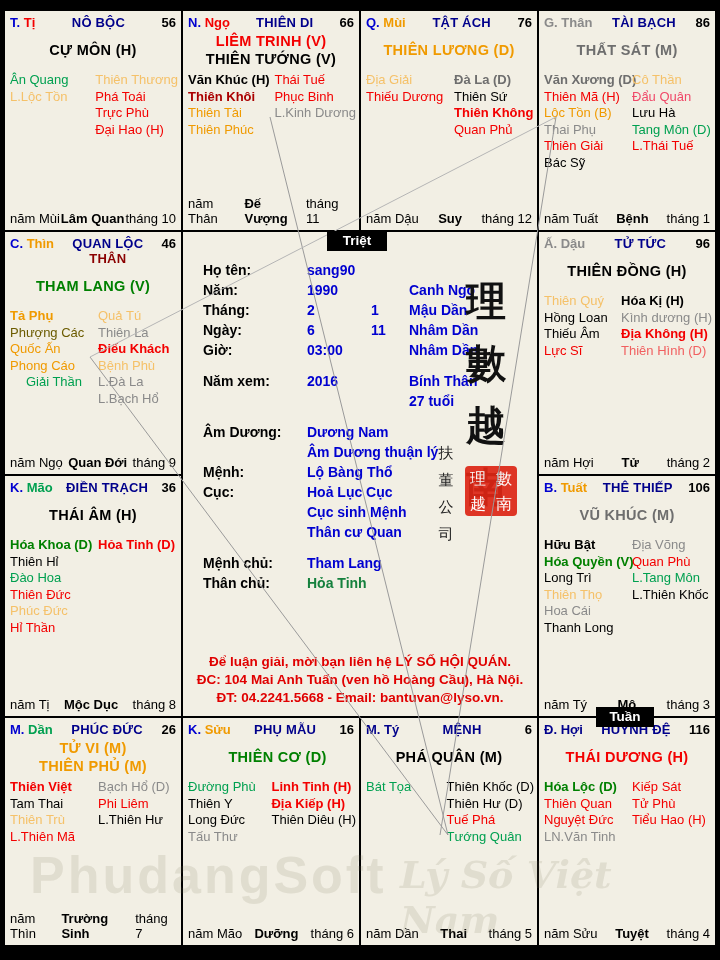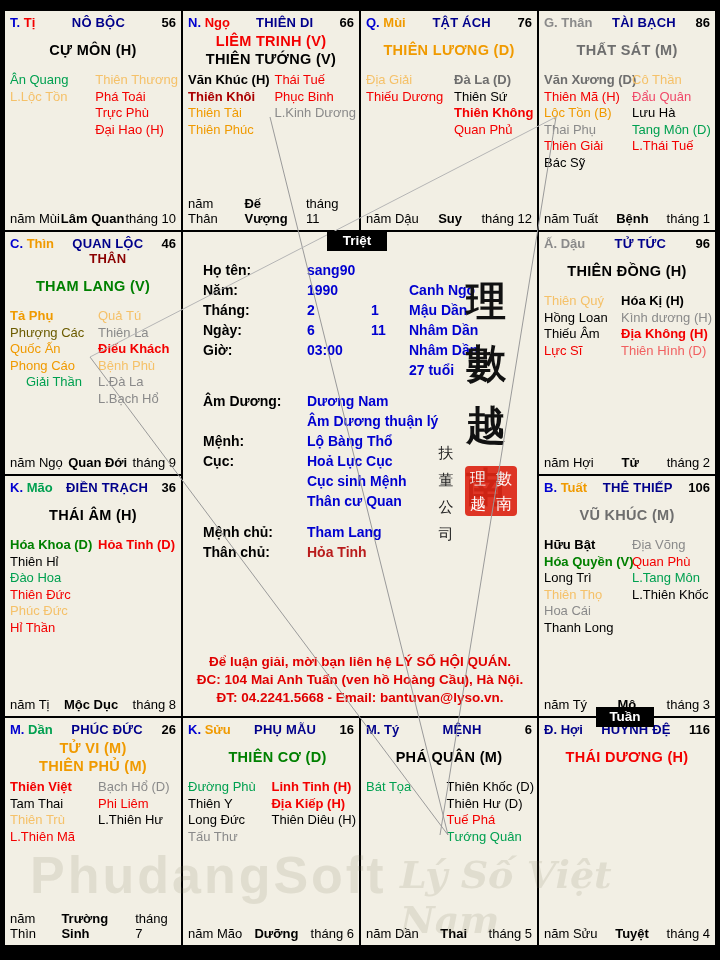--- a/index.html
+++ b/index.html
@@ -83,20 +83,26 @@
             <span class="ic1" style="color: rgb(0, 0, 208); font-weight: bold;">6</span>
             <span class="ic2" style="color: rgb(0, 0, 208); font-weight: bold;">11</span>
             <span class="ic3" style="color: rgb(0, 0, 208); font-weight: bold;">Nhâm Dần</span>
           </div>
           <div class="irow">
             <span class="il" style="font-weight: bold;">Giờ:</span>
             <span class="ic1" style="color: rgb(0, 0, 208); font-weight: bold;">03:00</span>
             <span class="ic2" style="color: rgb(0, 0, 208); font-weight: bold;"></span>
             <span class="ic3" style="color: rgb(0, 0, 208); font-weight: bold;">Nhâm Dần</span>
           </div>
+          <div class="irow" style="margin-top: 11px;">
+            <span class="il" style="font-weight: bold;">Năm xem:</span>
+            <span class="ic1" style="color: rgb(0, 0, 208); font-weight: bold;">2016</span>
+            <span class="ic2" style="color: rgb(0, 0, 208); font-weight: bold;"></span>
+            <span class="ic3" style="color: rgb(0, 0, 208); font-weight: bold;">Bính Thân</span>
+          </div>
           <div class="irow">
             <span class="il" style="font-weight: bold;"></span>
             <span class="ic1" style="color: rgb(0, 0, 208); font-weight: bold;"></span>
             <span class="ic2" style="color: rgb(0, 0, 208); font-weight: bold;"></span>
             <span class="ic3" style="color: rgb(0, 0, 208); font-weight: bold;">27 tuổi</span>
           </div>
           <div class="irow" style="margin-top: 11px;">
             <span class="il" style="font-weight: bold;">Âm Dương:</span>
             <span class="ic1" style="color: rgb(0, 0, 208); font-weight: bold;">Dương Nam</span>
             <span class="ic2" style="color: rgb(0, 0, 208); font-weight: bold;"></span>
@@ -133,21 +139,21 @@
             <span class="ic3" style="color: rgb(0, 0, 208); font-weight: bold;"></span>
           </div>
           <div class="irow" style="margin-top: 11px;">
             <span class="il" style="font-weight: bold;">Mệnh chủ:</span>
             <span class="ic1" style="color: rgb(0, 0, 208); font-weight: bold;">Tham Lang</span>
             <span class="ic2" style="color: rgb(0, 0, 208); font-weight: bold;"></span>
             <span class="ic3" style="color: rgb(0, 0, 208); font-weight: bold;"></span>
           </div>
           <div class="irow">
             <span class="il" style="font-weight: bold;">Thân chủ:</span>
-            <span class="ic1" style="color: #b91c1c; font-weight: bold;">Hỏa Tinh</span>
+            <span class="ic1" style="color: #15803d; font-weight: bold;">Hỏa Tinh</span>
             <span class="ic2" style="color: rgb(0, 0, 208); font-weight: bold;"></span>
             <span class="ic3" style="color: rgb(0, 0, 208); font-weight: bold;"></span>
           </div>
         </div>
       <div class="calli">
           <div>理</div>
           <div>數</div>
           <div>越</div>
           <div>南</div>
         </div>
@@ -488,20 +494,33 @@
         </div>
       </div>
       <div class="cell" style="grid-area: 4 / 4;">
         <div class="hdr">
           <span class="sb"><span style="color: rgb(0, 0, 139); font-weight: bold;">Đ. </span><span style="color: rgb(0, 0, 139); font-weight: bold;">Hợi</span></span>
           <span class="pal"><span style="font-weight: bold;">HUYNH ĐỆ</span></span>
           <span class="age" style="font-weight: bold;">116</span>
         </div>
         <div class="mains">
           <div class="main" style="color: rgb(243, 0, 0); font-weight: bold;">THÁI DƯƠNG (H)</div>
+        </div>
+        <div class="cols">
+          <div class="colL">
+            <div class="star" style="color: rgb(0, 128, 0); font-weight: bold;">Hóa Lộc (D)</div>
+            <div class="star" style="color: rgb(243, 0, 0);">Thiên Quan</div>
+            <div class="star" style="color: rgb(243, 0, 0);">Nguyệt Đức</div>
+            <div class="star" style="color: rgb(138, 138, 138);">LN.Văn Tinh</div>
+          </div>
+          <div class="colR">
+            <div class="star" style="color: rgb(243, 0, 0);">Kiếp Sát</div>
+            <div class="star" style="color: rgb(243, 0, 0);">Tử Phù</div>
+            <div class="star" style="color: rgb(243, 0, 0);">Tiểu Hao (H)</div>
+          </div>
         </div>
         <div class="foot">
           <span>năm Sửu</span>
           <span class="stage" style="font-weight: bold;">Tuyệt</span>
           <span>tháng 4</span>
         </div>
       </div>
     </div>
 
   <svg class="lines" width="720" height="960" viewBox="0 0 720 960">

